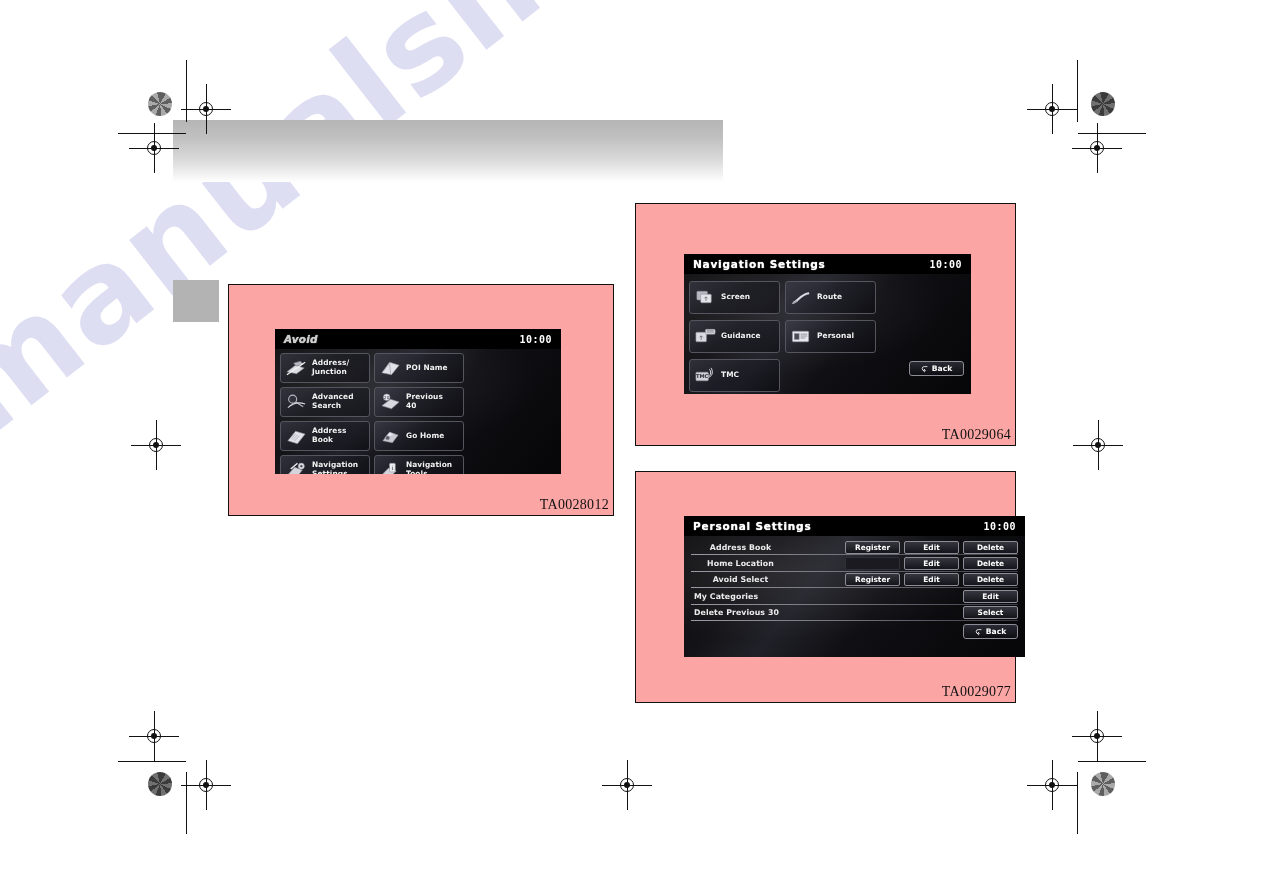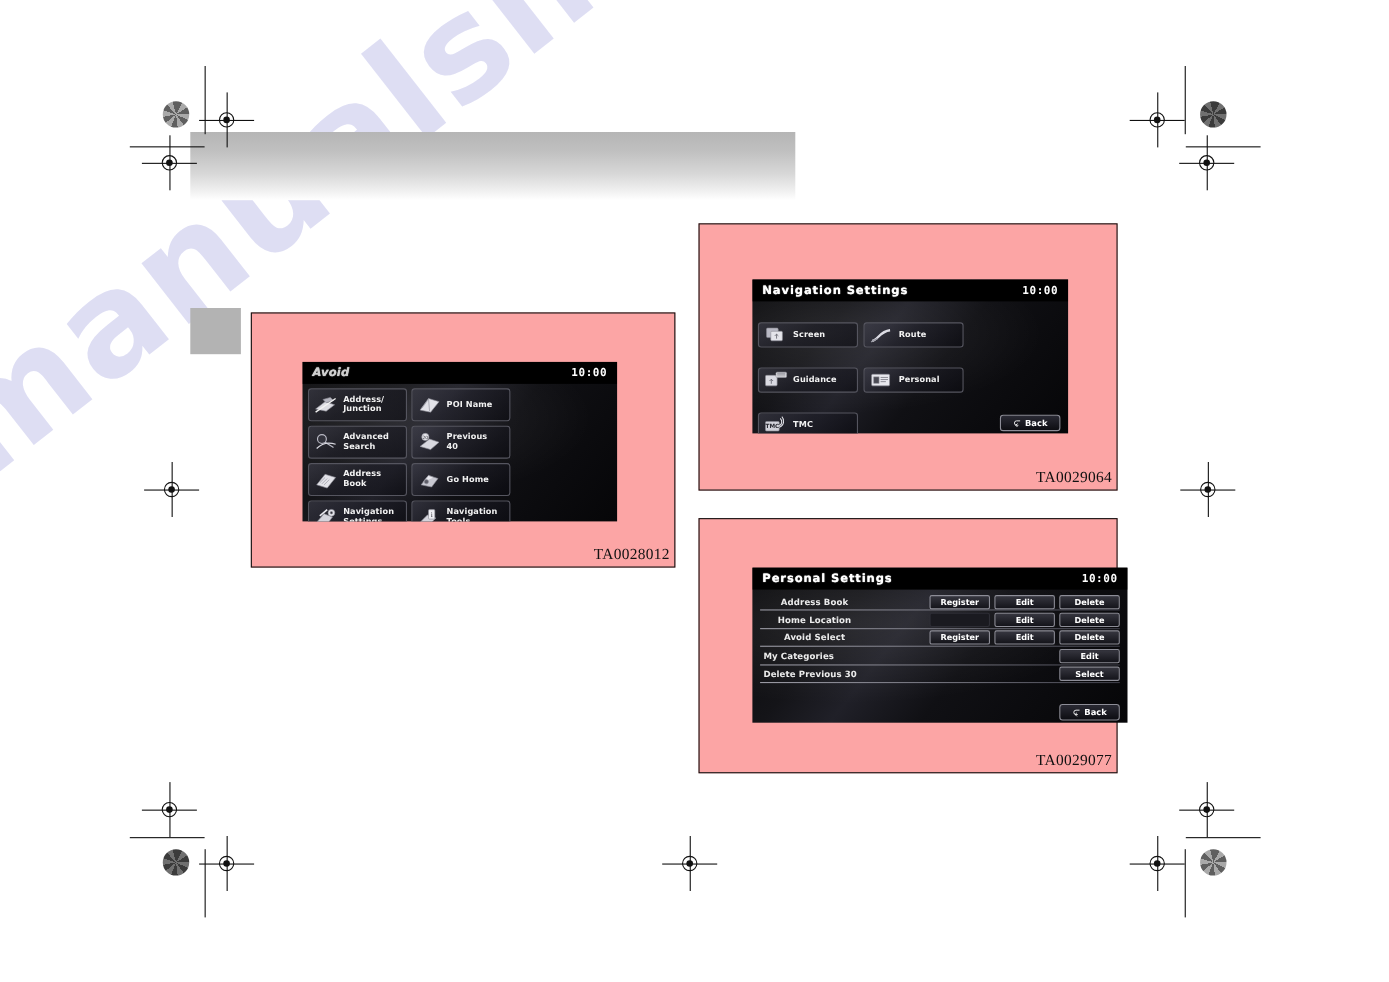--- a/index.html
+++ b/index.html
@@ -85,25 +85,25 @@
     font-size:7.4px;font-weight:700;line-height:8.8px;color:#f2f2f2;
     letter-spacing:.1px;
   }
   .tile-icon{
     width:24px;height:21px;flex:0 0 24px;position:relative;
     display:flex;align-items:center;justify-content:center;
   }
   .tile-icon svg{width:23px;height:20px;display:block;}
 
   
-  .screen.nav2 .tile{width:91px;height:23px;margin-top:12px;}
+  .screen.nav2 .tile{width:91px;height:33px;}
 
   
   .backbtn{
-    position:absolute;right:7px;bottom:2px;
+    position:absolute;right:7px;bottom:18px;
     width:55px;height:15px;box-sizing:border-box;
     border:1px solid #8d8d97;border-radius:3px;
     background:linear-gradient(to bottom,#2a2a34,#0d0d12);
     display:flex;align-items:center;justify-content:center;gap:3px;
   }
   .backbtn .lbl{font-family:"DejaVu Sans",sans-serif;font-size:7.6px;font-weight:700;color:#fff;}
   .backbtn svg{width:8px;height:8px;}
 
   
   .ps-rows{padding:3px 7px 0 7px;}

